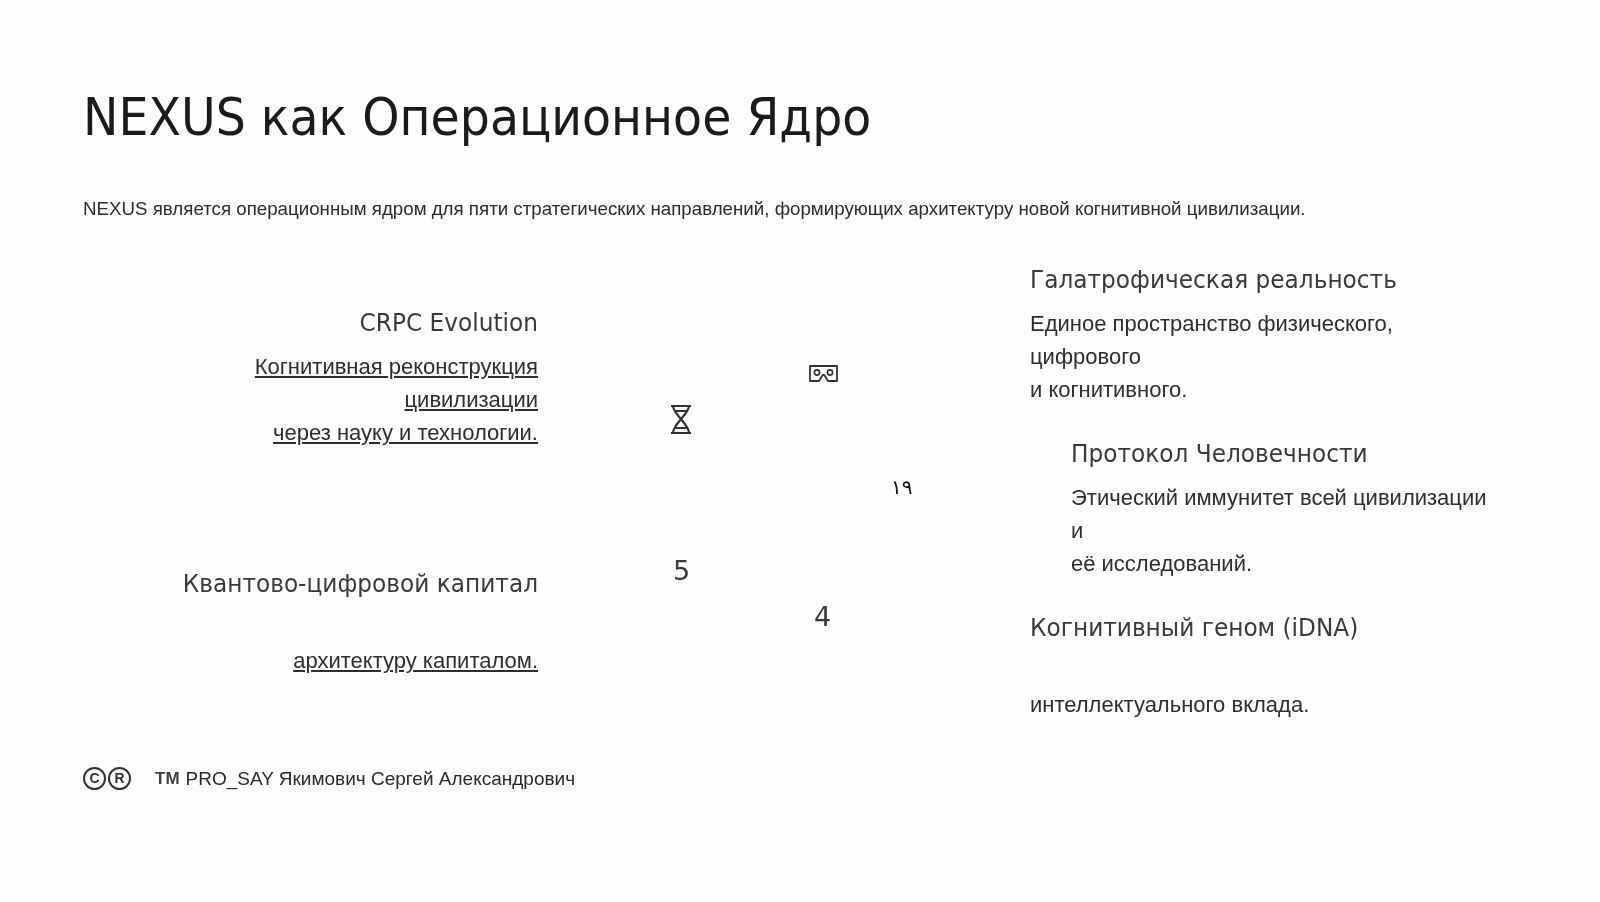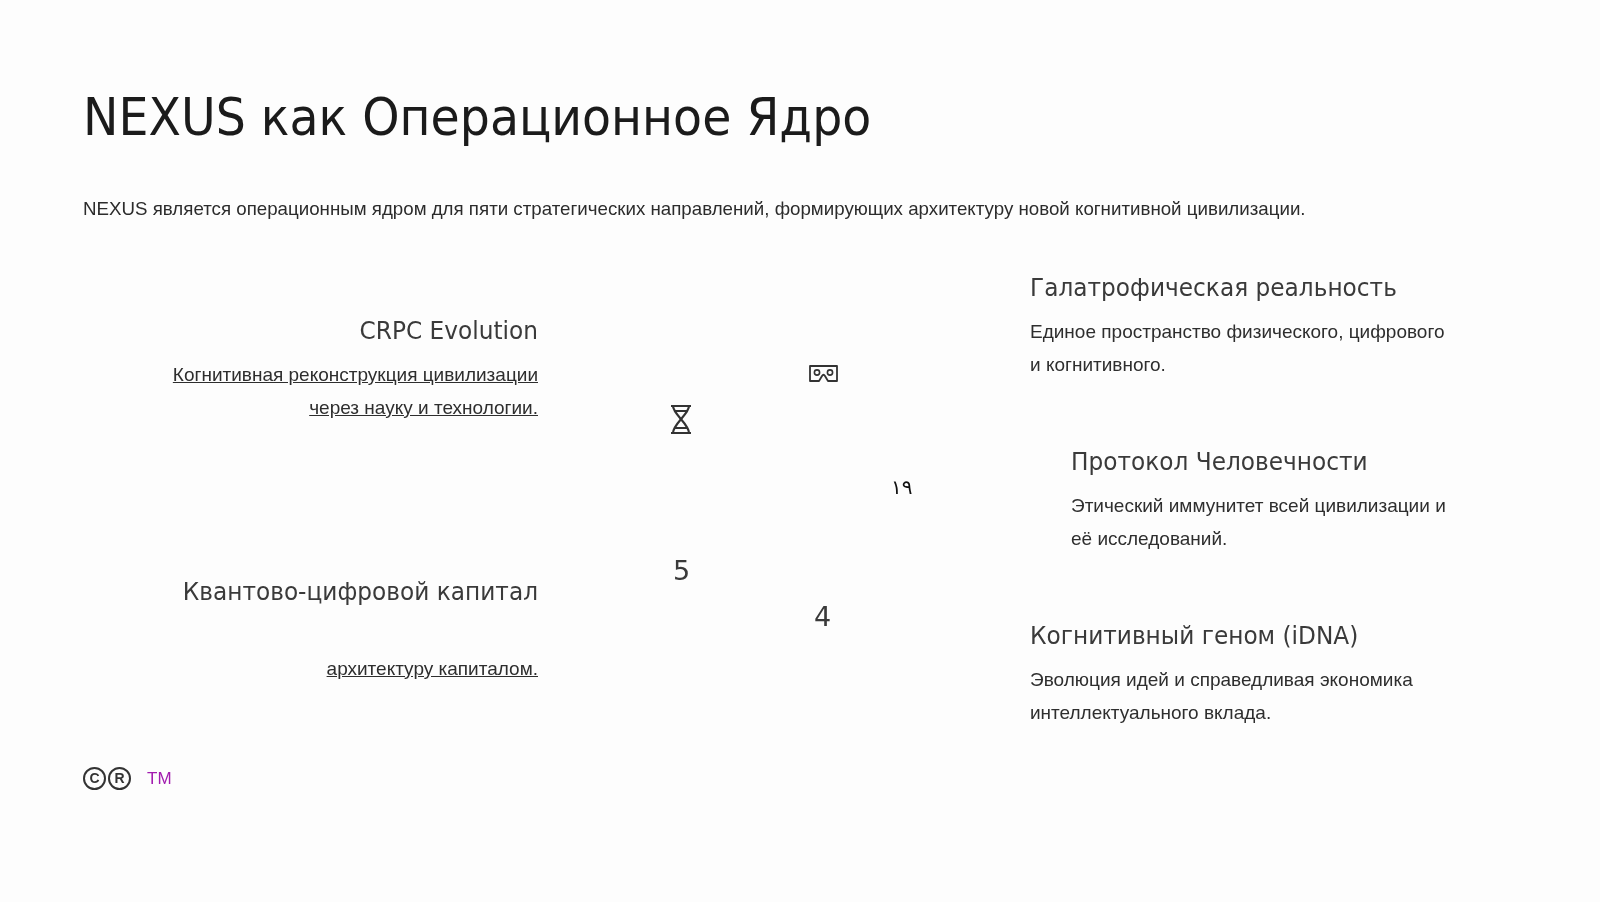--- a/index.html
+++ b/index.html
@@ -12,28 +12,28 @@
       position: absolute; left: 83px; top: 88px; margin: 0;
       font-size: 51px; font-weight: 300; color: #1b1b1b; letter-spacing: 0px;
       font-family: "DejaVu Sans", sans-serif; font-weight: normal;
       transform: scaleX(0.93); transform-origin: left top;
     }
     .subtitle {
       position: absolute; left: 83px; top: 198px; margin: 0;
       font-size: 19px; color: #2c2c2c; white-space: nowrap;
       transform: scaleX(0.985); transform-origin: left top;
     }
-    .block { position: absolute; margin-top: 8px; }
+    .block { position: absolute; }
     .block h3 {
       margin: 0; font-size: 25px; font-weight: normal; color: #3a3a3a;
       font-family: "DejaVu Sans", sans-serif; white-space: nowrap;
       transform: scaleX(0.93);
     }
     .block p {
-      margin: 0; font-size: 19px; line-height: 33px; color: #2e2e2e;
+      margin: 0; font-size: 22px; line-height: 33px; color: #2e2e2e;
     }
     .left h3 { text-align: right; transform-origin: right top; }
     .left p { text-align: right; text-decoration: underline; }
     .right h3 { text-align: left; transform-origin: left top; }
     .right p { text-align: left; }
 
     .b1 { left: 120px; width: 418px; top: 308px; }
     .b1 p { margin-top: 13px; }
     .b2 { left: 80px; width: 458px; top: 569px; }
     .b2 p { margin-top: 13px; }
@@ -54,21 +54,21 @@
 
     .footer {
       position: absolute; left: 83px; top: 767px; font-size: 19px; color: #2a2a2a;
       display: flex; align-items: center; white-space: nowrap;
     }
     .circ {
       display: inline-block; width: 19px; height: 19px; border: 2.5px solid #333;
       border-radius: 50%; font-size: 14px; font-weight: bold; line-height: 19px;
       text-align: center; color: #333; margin-right: 2px;
     }
-    .tm { font-weight: normal; font-size: 17px; margin: 0 6px 0 14px; color: #a21caf; }
+    .tm { font-weight: bold; font-size: 17px; margin: 0 6px 0 22px; color: #404040; }
   </style>
 </head>
 <body>
 
 <h1 class="title">NEXUS как Операционное Ядро</h1>
 <p class="subtitle">NEXUS является операционным ядром для пяти стратегических направлений, формирующих архитектуру новой когнитивной цивилизации.</p>
 
 <div class="block left b1">
   <h3>CRPC Evolution</h3>
   <p>
@@ -97,21 +97,21 @@
   <h3>Протокол Человечности</h3>
   <p>
     <span>Этический иммунитет всей цивилизации и</span><br>
     <span>её исследований.</span>
   </p>
 </div>
 
 <div class="block right b5">
   <h3>Когнитивный геном (iDNA)</h3>
   <p>
-    <span>Эволюция идей и справедливая экономика</span><br>
+    <br>
     <span>интеллектуального вклада.</span>
   </p>
 </div>
 
 <div class="node icon-vr">
   <svg width="31" height="20" viewBox="0 0 31 20">
     <path d="M2 2 H29 V17 H20 L17 12 Q15.5 9.5 14 12 L11 17 H2 Z" fill="none" stroke="#333" stroke-width="1.8" stroke-linejoin="round"></path>
     <circle cx="9" cy="8.5" r="2.6" fill="none" stroke="#333" stroke-width="1.6"></circle>
     <circle cx="22" cy="8.5" r="2.6" fill="none" stroke="#333" stroke-width="1.6"></circle>
   </svg>
@@ -127,13 +127,14 @@
 </div>
 
 <div class="node glyph">١٩</div>
 <div class="node num n5">5</div>
 <div class="node num n4">4</div>
 
 <div class="footer">
   <span class="circ">C</span>
   <span class="circ">R</span>
   <span class="tm">TM</span>
+  <span>PRO_SAY Якимович Сергей Александрович</span>
 </div>
 
 </body></html>

